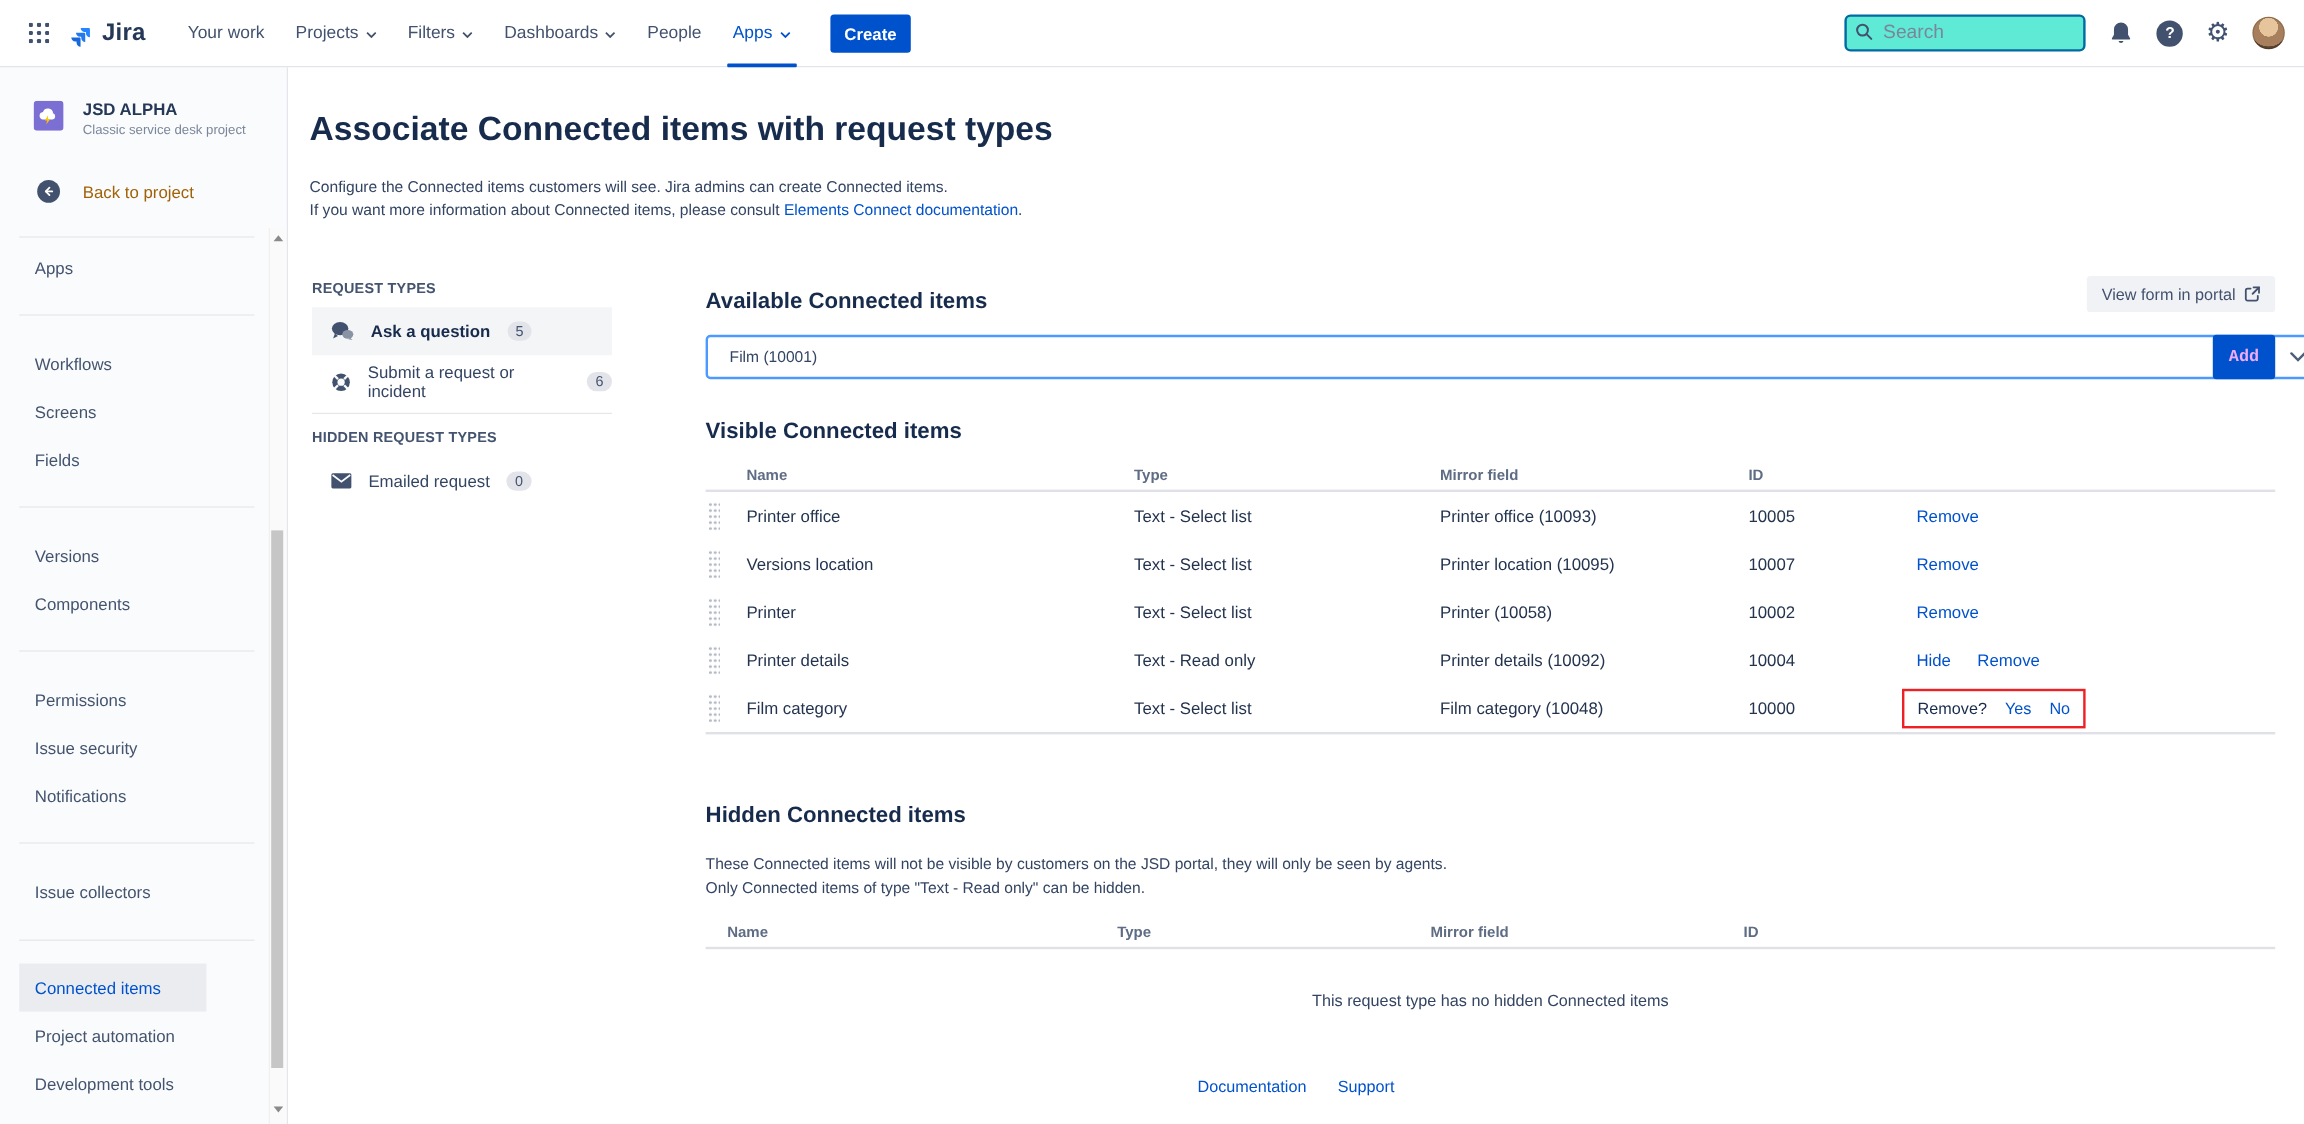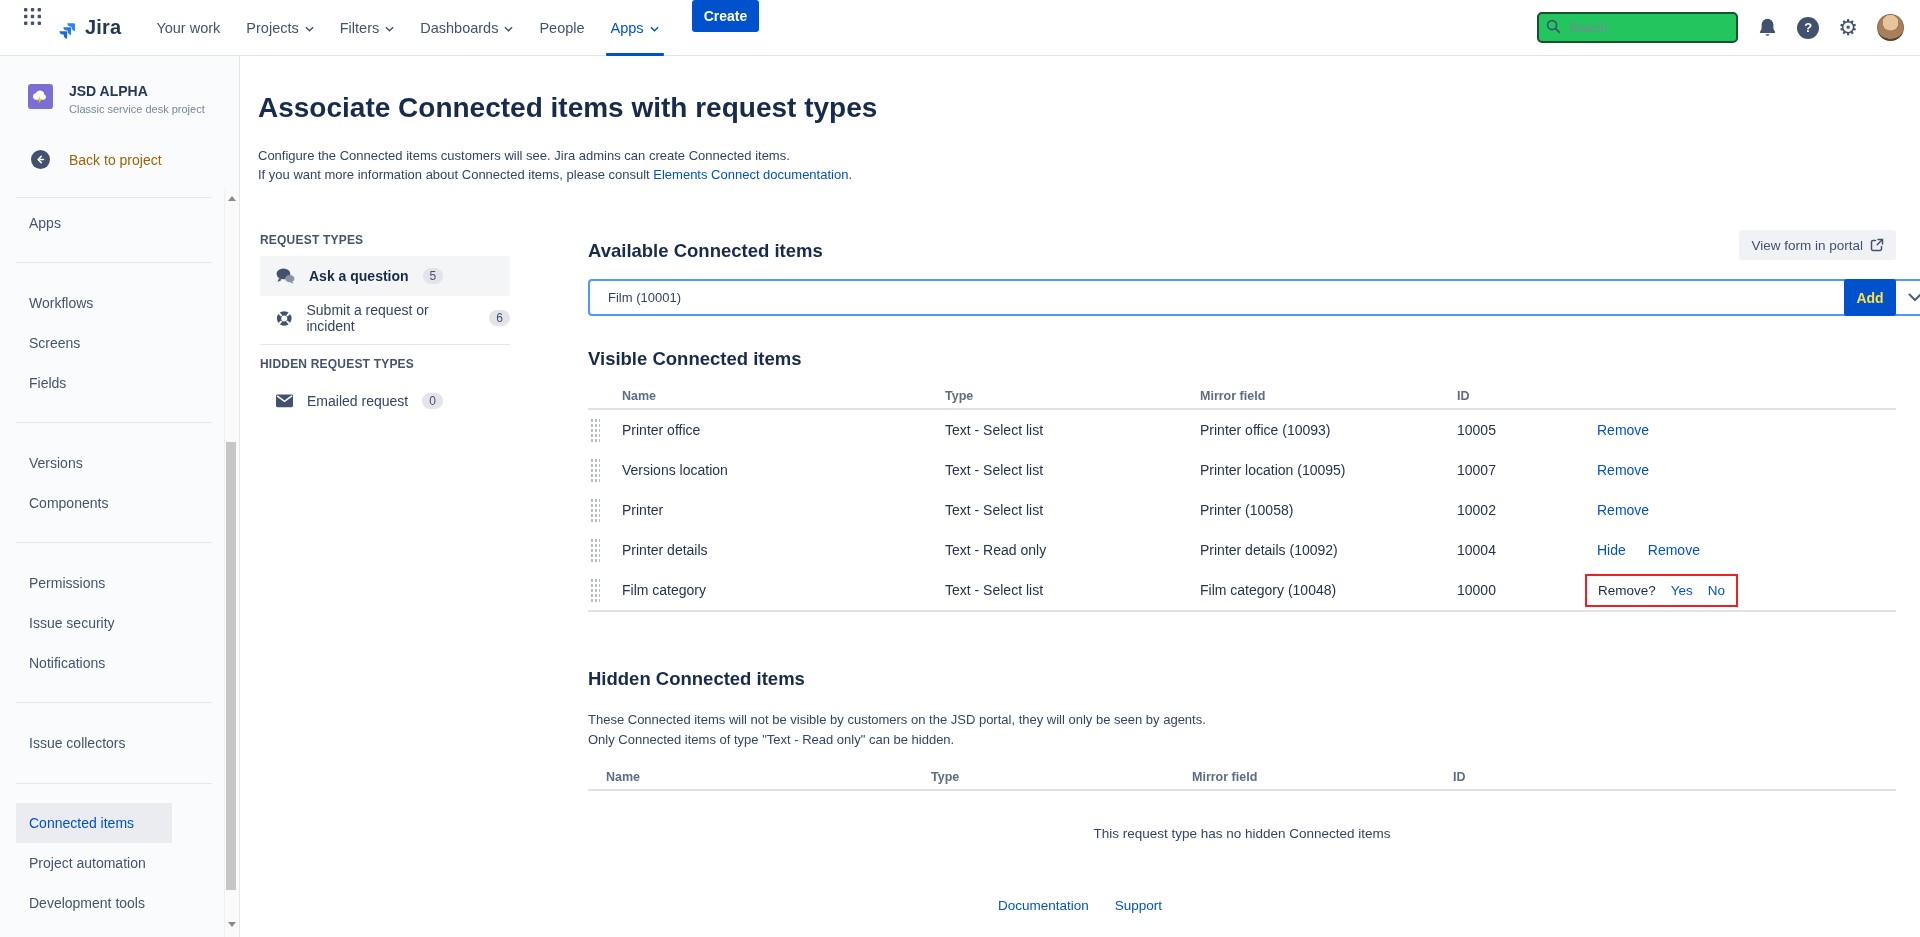--- a/index.html
+++ b/index.html
@@ -3,39 +3,39 @@
 <meta charset="utf-8">
 <style>
   * { margin:0; padding:0; box-sizing:border-box; }
   html,body { width:1920px; height:937px; overflow:hidden; background:#fff;
               font-family:"Liberation Sans","DejaVu Sans",sans-serif; }
   .app { position:relative; width:1920px; height:937px; }
 
   
   .topbar { position:absolute; top:0; left:0; right:0; height:56px; background:#fff;
             border-bottom:1px solid #E2E4E9; display:flex; align-items:center; padding:0 16px; z-index:5; }
-  .tb-left { display:flex; height:100%; }
+  .tb-left { display:flex; align-items:center; height:100%; }
   .appswitcher { width:32px; height:32px; border:none; background:transparent; display:flex;
                  align-items:center; justify-content:center; cursor:pointer; margin-right:6px; }
   .logo { display:flex; align-items:center; gap:6px; margin-right:22px; cursor:pointer; }
   .logo-text { font-size:20px; font-weight:700; color:#253858; letter-spacing:.2px; }
   .mainnav { display:flex; align-items:stretch; height:56px; }
   .nav-item { position:relative; display:flex; align-items:center; gap:6px; padding:0 13px;
               font-size:14.5px; color:#42526E; text-decoration:none; cursor:pointer; }
   .nav-item svg { margin-top:2px; }
   .nav-item.active { color:#0052CC; }
   .nav-item.active::after { content:""; position:absolute; left:8px; right:8px; bottom:0;
               height:3px; background:#0052CC; border-radius:1px; }
   .create-btn { margin-left:20px; height:32px; padding:0 12px; background:#0052CC; color:#fff;
               border:none; border-radius:3px; font-size:14px; font-weight:700; cursor:pointer; }
   .tb-right { margin-left:auto; display:flex; align-items:center; gap:19px; }
   .search { position:relative; width:201px; height:31px; }
-  .search input { width:100%; height:100%; border:2px solid #14532d; border-radius:5px;
-              padding:0 8px 0 30px; font-size:12px; color:#344563; outline:none;
-              font-family:inherit; background:#22c55e; }
+  .search input { width:100%; height:100%; border:2px solid #0369a1; border-radius:5px;
+              padding:0 8px 0 30px; font-size:16px; color:#344563; outline:none;
+              font-family:inherit; background:#5eead4; }
   .search input::placeholder { color:#7A869A; }
   .search .mag { position:absolute; left:9px; top:7px; }
   .tb-icon { display:flex; align-items:center; justify-content:center; cursor:pointer; }
   .help-circle { width:22px; height:22px; border-radius:50%; background:#42526E; color:#fff;
               font-size:13px; font-weight:700; display:flex; align-items:center; justify-content:center; }
   .gear-glyph { font-family:"DejaVu Sans",sans-serif; font-size:22px; color:#42526E; line-height:1; }
   .avatar { width:27px; height:27px; border-radius:50%;
               background:radial-gradient(circle at 50% 32%, #e6c49c 0 34%, #a87f5c 35% 70%, #5e4530 71%);
               box-shadow:inset 0 0 0 1px rgba(0,0,0,.15); cursor:pointer; }
 
@@ -81,22 +81,22 @@
   
   .sec-heading { position:absolute; font-size:18.5px; font-weight:700; color:#172B4D; }
   .viewform-btn { position:absolute; right:24px; top:230px; height:30px; display:flex; align-items:center;
             gap:7px; background:#F1F2F5; border:none; border-radius:3px; padding:0 12px;
             font-size:13.5px; color:#42526E; cursor:pointer; font-family:inherit; }
   .select-box { position:absolute; left:588px; top:279px; width:1350px; height:37px; background:#fff;
             border:2px solid #4C9AFF; border-radius:4px; display:flex; align-items:center;
             padding:0 14px 0 18px; cursor:pointer; }
   .select-value { font-size:13px; color:#344563; flex:1; }
   .add-btn { position:absolute; left:1844px; top:279px; width:52px; height:37px; background:#0052CC;
-            color:#fde047; border:none; border-radius:3px; font-size:14px; font-weight:700;
-            cursor:pointer; font-family:Liberation Sans, sans-serif; }
+            color:#f0abfc; border:none; border-radius:3px; font-size:14px; font-weight:700;
+            cursor:pointer; font-family:Liberation Mono, monospace; }
 
   
   .vis-table { position:absolute; left:588px; top:383px; width:1308px; }
   .t-head { display:grid; grid-template-columns:34px 323px 255px 257px 140px 1fr; align-items:center;
             height:27px; font-size:12.5px; font-weight:700; color:#5E6C84; border-bottom:2px solid #DFE1E6; }
   .t-row { display:grid; grid-template-columns:34px 323px 255px 257px 140px 1fr; align-items:center;
             height:40px; font-size:14px; color:#24344F; }
   .vis-table { border-bottom:2px solid #DFE1E6; }
   .drag { width:10px; height:24px; margin-left:2px; cursor:grab;
           background-image:radial-gradient(circle, #B3BAC5 1.1px, transparent 1.35px);

